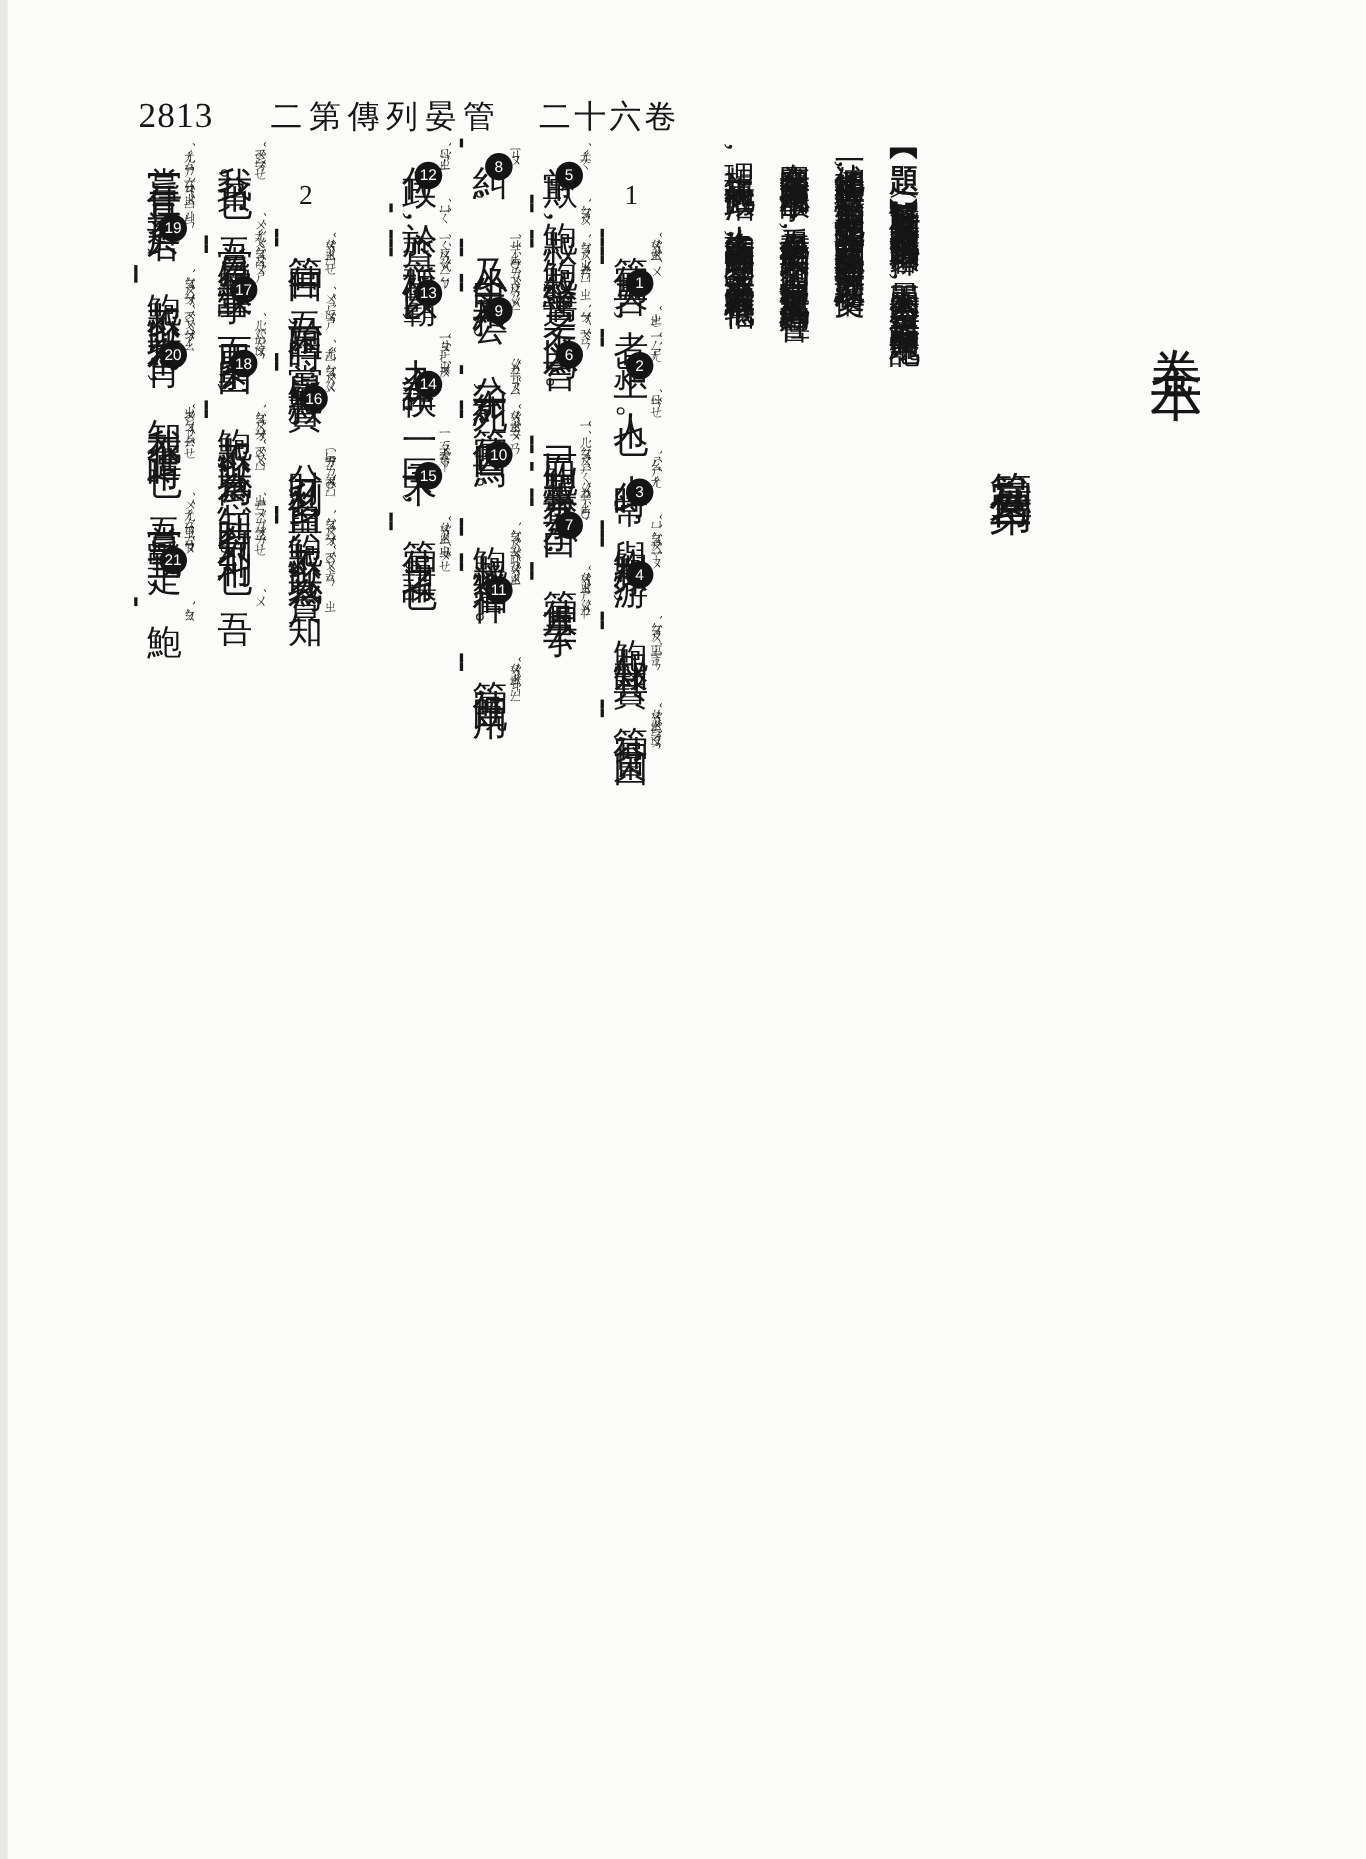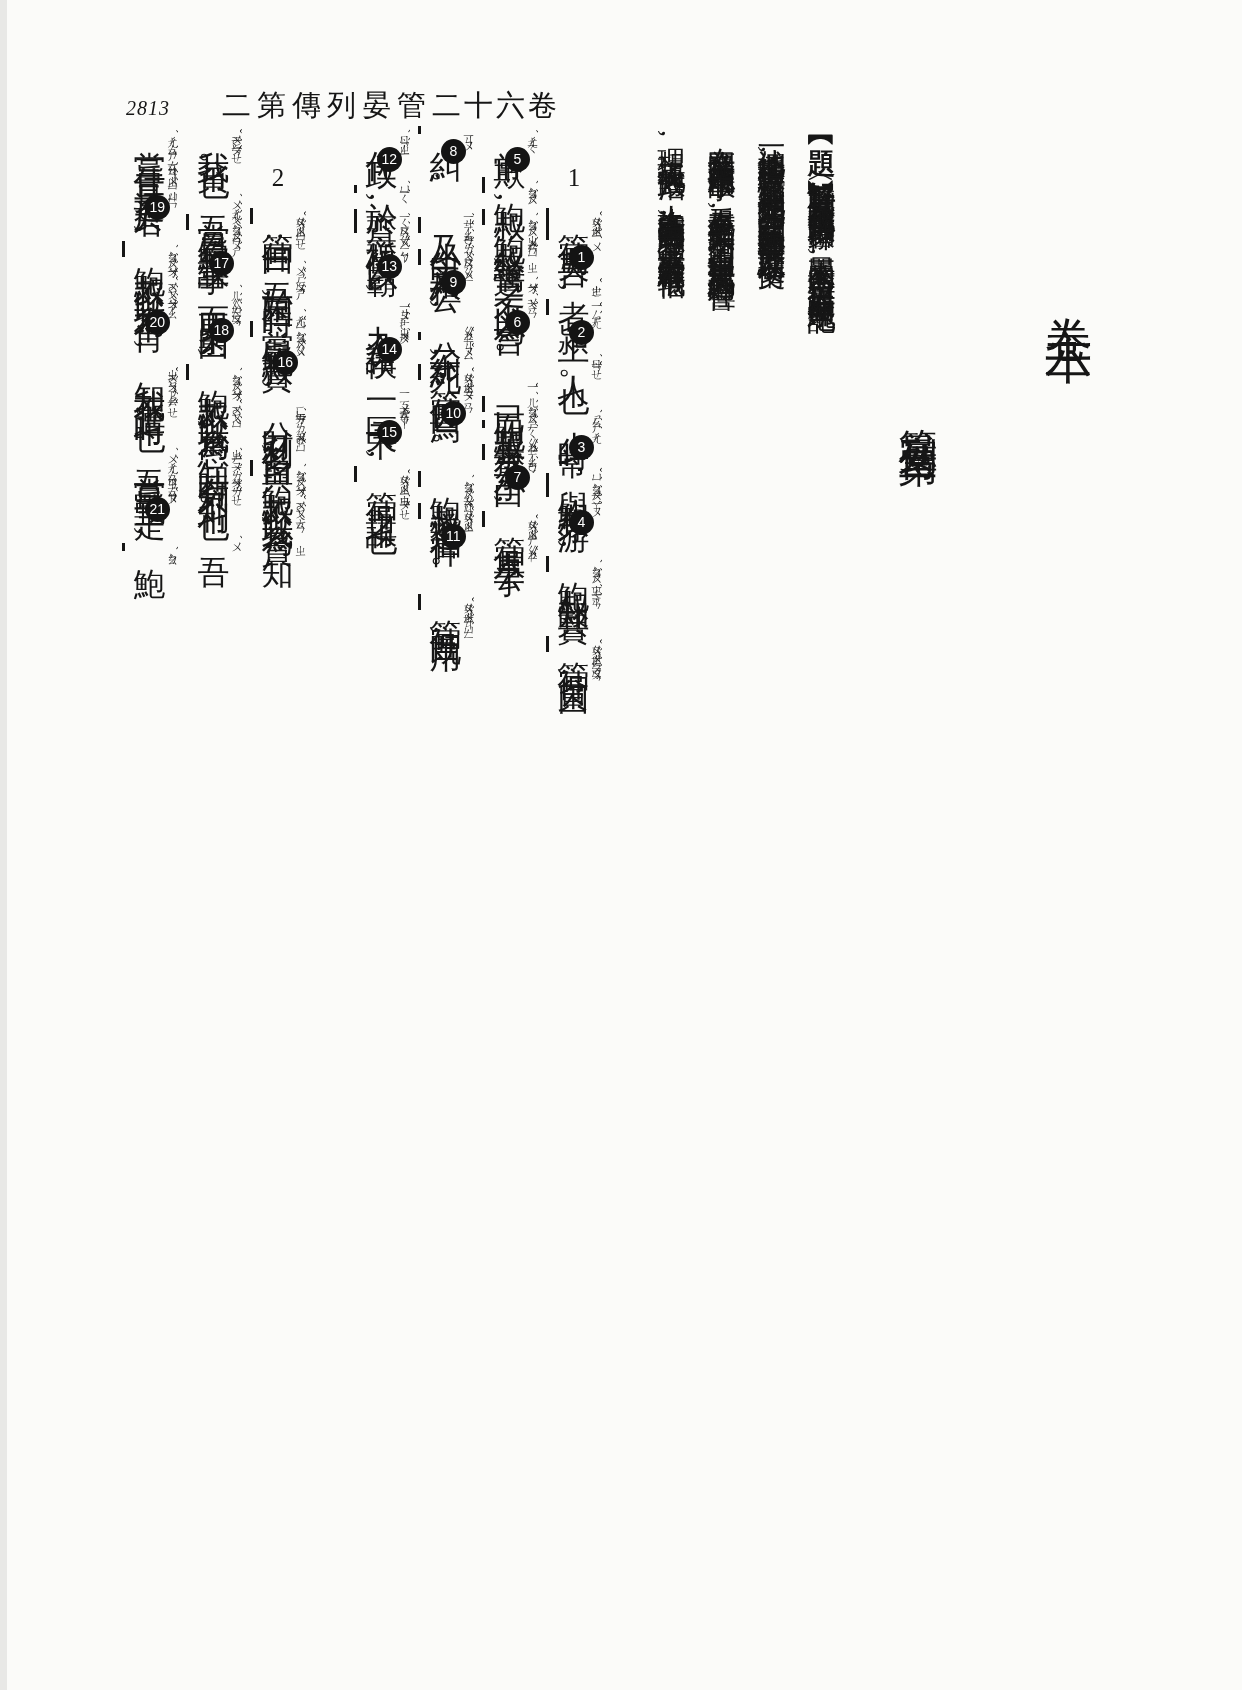--- a/index.html
+++ b/index.html
@@ -4,22 +4,22 @@
 <style>
   html,body{margin:0;padding:0;}
   body{
     width:1242px;height:1690px;position:relative;overflow:hidden;
     background:#fbfbf9;color:#161616;
     font-family:"Liberation Serif","DejaVu Serif",serif;
   }
   .scan-edge{position:absolute;left:0;top:0;width:7px;height:1690px;background:#e8e8e6;}
   
   .runhead{position:absolute;top:86px;left:126px;white-space:nowrap;font-size:29px;letter-spacing:4px;}
-  .runhead .pageno{font-style:italic;font-size:20px;letter-spacing:1px;margin-right:52px;}
-  .runhead .chap{letter-spacing:6px;}
+  .runhead .pageno{font-size:32px;letter-spacing:1px;margin-right:52px;}
+  .runhead .chap{margin-right:34px;letter-spacing:6px;}
   .runhead .vol{letter-spacing:3px;text-align:right;}
   
   .content{
     position:absolute;top:126px;right:146px;height:1496px;
     writing-mode:vertical-rl;text-orientation:mixed;
   }
   .vol-title{
     margin:0;font-weight:normal;font-size:47px;line-height:54px;
     letter-spacing:10px;padding-top:154px;margin-left:100px;
   }

